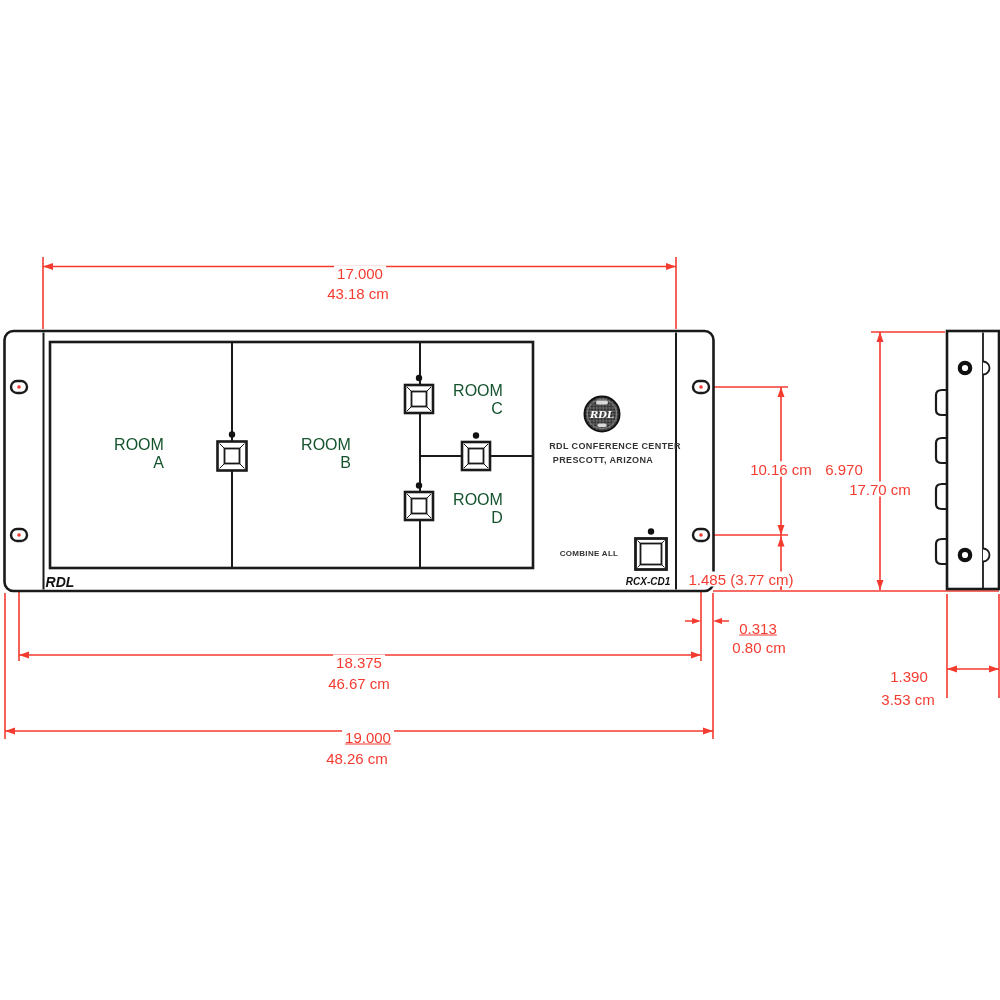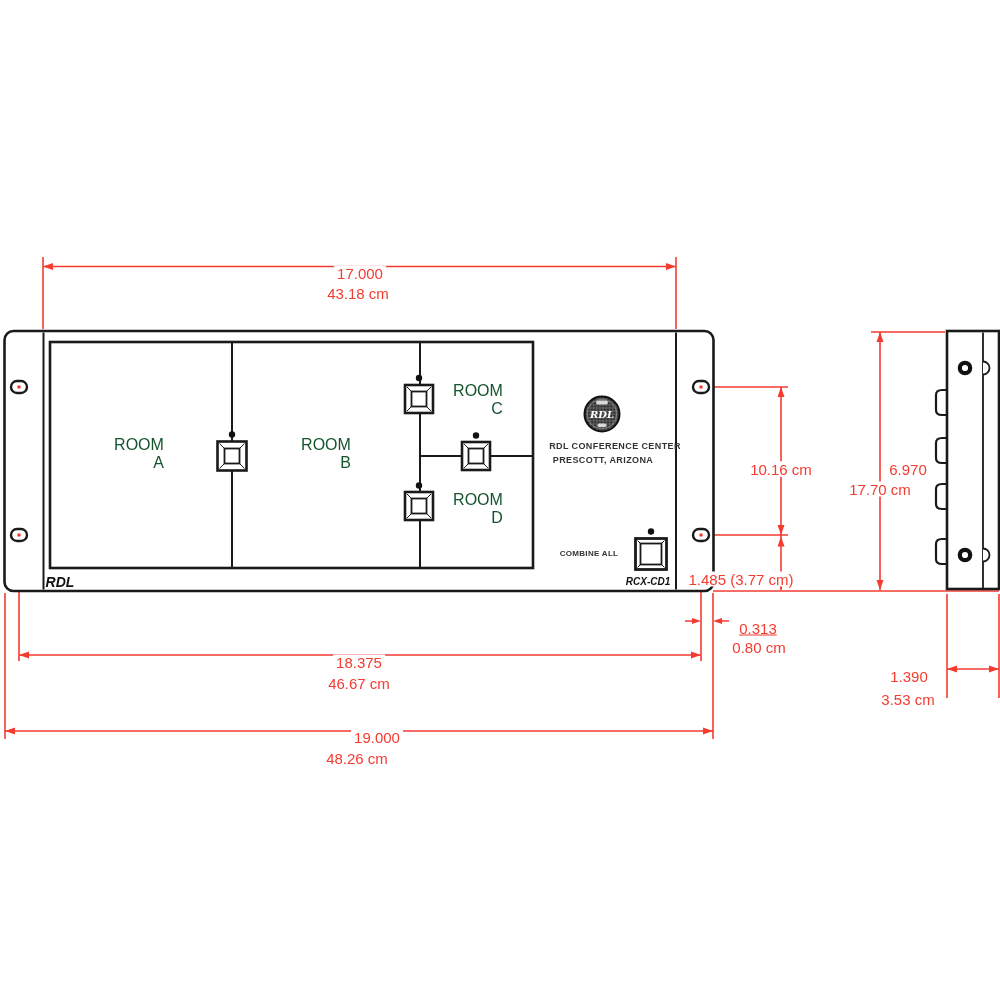--- a/index.html
+++ b/index.html
@@ -145,27 +145,27 @@
       </g>
     </g>
   </svg>
 
   <div class="lbl dim bg" style="left:360px;top:257px;">17.000</div>
   <div class="lbl dim" style="left:358px;top:277px;">43.18 cm</div>
 
   <div class="lbl dim bg" style="left:359px;top:646px;">18.375</div>
   <div class="lbl dim" style="left:359px;top:667px;">46.67 cm</div>
 
-  <div class="lbl dim bg" style="left:377px;top:721px;">19.000</div>
+  <div class="lbl dim bg" style="left:368px;top:721px;text-decoration:underline;">19.000</div>
   <div class="lbl dim" style="left:357px;top:742px;">48.26 cm</div>
 
   <div class="lbl dim bg" style="left:781px;top:453px;">4.000</div>
   <div class="lbl dim bg" style="left:781px;top:453px;">10.16 cm</div>
 
-  <div class="lbl dim bg" style="left:908px;top:453px;">6.970</div>
+  <div class="lbl dim bg" style="left:844px;top:453px;">6.970</div>
   <div class="lbl dim bg" style="left:880px;top:473px;">17.70 cm</div>
 
   <div class="lbl dim bg" style="left:741px;top:563px;">1.485 (3.77 cm)</div>
 
   <div class="lbl dim" style="left:758px;top:612px;text-decoration:underline;">0.313</div>
   <div class="lbl dim" style="left:759px;top:631px;">0.80 cm</div>
 
   <div class="lbl dim" style="left:909px;top:660px;">1.390</div>
   <div class="lbl dim" style="left:908px;top:683px;">3.53 cm</div>
 

